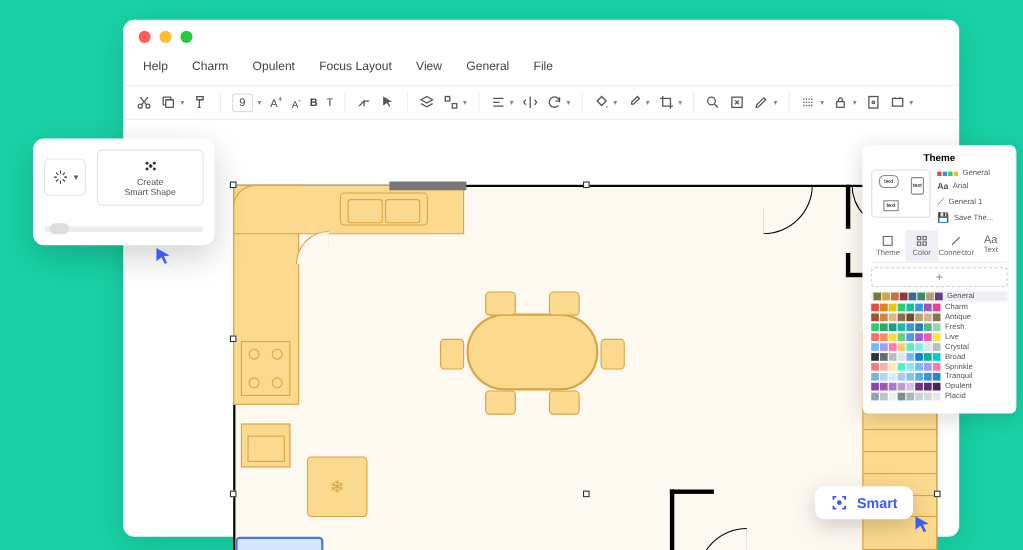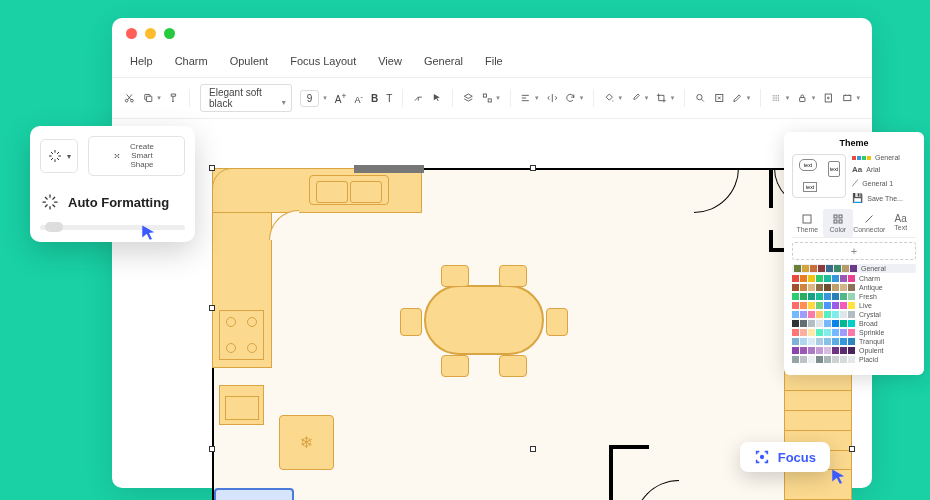--- a/index.html
+++ b/index.html
@@ -79,21 +79,21 @@
 .tabs .act{background:#eef0f6;border-radius:3px}
 .addrow{border:1px dashed #ccc;border-radius:3px;text-align:center;font-size:11px;color:#888;padding:2px 0;margin:4px 0}
 .palrow{display:flex;align-items:center;gap:4px;margin:2px 0}
 .palrow .cols{display:flex;gap:1px}
 .palrow .cols i{width:7px;height:7px}
 .palrow span{font-size:7px;color:#555;flex:1}
 .palrow.act{background:#eef0f6;border-radius:2px;padding:1px 2px}
 
 .popout{position:absolute;left:30px;top:126px;width:165px;background:#fff;border-radius:10px;box-shadow:0 10px 30px rgba(0,0,0,.18);padding:10px}
 .popout .prow{display:flex;gap:10px;align-items:center;margin-bottom:16px}
-.popout .pcell{border:1px solid #e3e3e3;border-radius:5px;padding:6px 24px;display:flex;flex-direction:row;align-items:center;font-size:8px;color:#555;gap:3px}
+.popout .pcell{border:1px solid #e3e3e3;border-radius:5px;padding:6px 24px;display:flex;flex-direction:column;align-items:center;font-size:8px;color:#555;gap:3px}
 .popout .lbl{font-size:13px;font-weight:600;color:#222}
 .popout .slider{position:relative;height:10px;margin-top:10px}
 .popout .slider .tr{position:absolute;left:0;top:3px;width:100%;height:5px;background:#eee;border-radius:3px}
 .popout .slider .kn{position:absolute;left:5px;top:0;width:18px;height:10px;background:#ddd;border-radius:5px}
 .cursor1{position:absolute;left:140px;top:224px}
 .cursor2{position:absolute;right:82px;bottom:14px}
 .cur{width:18px;height:18px}
 
 .focus{position:absolute;right:100px;bottom:28px;background:#fff;border-radius:8px;padding:7px 14px;display:flex;align-items:center;gap:8px;box-shadow:0 6px 20px rgba(0,0,0,.18);font-size:13px;font-weight:700;color:#3b5bff}
 .expand{position:absolute;right:68px;top:138px;font-size:9px;color:#888}
@@ -124,21 +124,20 @@
       </svg>
     <svg viewBox="0 0 24 24" fill="none" stroke="#555" stroke-width="2">
         <rect x="8" y="8" width="12" height="12" rx="1"></rect>
         <path d="M16 8V5a1 1 0 00-1-1H5a1 1 0 00-1 1v10a1 1 0 001 1h3"></path>
       </svg>
     <span class="dd">▾</span>
     <svg viewBox="0 0 24 24" fill="none" stroke="#555" stroke-width="2">
         <path d="M5 3h10v5H5zM9 8v12M7 20h4"></path>
       </svg>
     <div class="sep"></div>
-    <div class="font">Elegant soft black</div>
     <div class="sz">9</div>
       <span class="dd">▾</span>
     <span style="font-size:10px">A<sup>+</sup></span>
     <span style="font-size:9px">A<sup>-</sup></span>
     <b>B</b>
     <span>T</span>
     <div class="sep"></div>
     <svg viewBox="0 0 24 24" fill="none" stroke="#555" stroke-width="2">
         <path d="M4 18L12 10v8M12 10h8"></path>
       </svg>
@@ -522,38 +521,32 @@
       <svg width="16" height="16" viewBox="0 0 24 24" fill="#333">
           <circle cx="7" cy="8" r="2"></circle>
           <circle cx="17" cy="8" r="2"></circle>
           <circle cx="7" cy="16" r="2"></circle>
           <circle cx="17" cy="16" r="2"></circle>
           <circle cx="12" cy="12" r="2.5"></circle>
         </svg>
       <span style="text-align:center;line-height:1.1">Create Smart Shape</span>
     </div>
   </div>
-  <div style="display:flex;align-items:center;gap:8px">
-    <svg width="20" height="20" viewBox="0 0 24 24" fill="none" stroke="#333" stroke-width="1.5">
-        <path d="M12 3v4M12 17v4M3 12h4M17 12h4M6 6l3 3M15 15l3 3M18 6l-3 3M9 15l-3 3"></path>
-      </svg>
-    <span class="lbl">Auto Formatting</span>
-  </div>
   <div class="slider">
     <div class="tr"></div>
       <div class="kn"></div>
   </div>
 </div>
 
 <svg class="cursor1 cur" viewBox="0 0 24 24" fill="#3b5bff">
     <path d="M3 2l16 9-7 1 4 8-3 1-4-8-6 5z"></path>
   </svg>
 
 <div class="focus">
   <svg width="16" height="16" viewBox="0 0 24 24" fill="none" stroke="#3b5bff" stroke-width="2.5">
       <path d="M4 8V4h4M16 4h4v4M20 16v4h-4M8 20H4v-4"></path>
       <circle cx="12" cy="12" r="2" fill="#3b5bff"></circle>
     </svg>
-  <span>Focus</span>
+  <span>Smart</span>
 </div>
 <svg class="cursor2 cur" viewBox="0 0 24 24" fill="#3b5bff">
     <path d="M3 2l16 9-7 1 4 8-3 1-4-8-6 5z"></path>
   </svg>
 
 </body></html>

